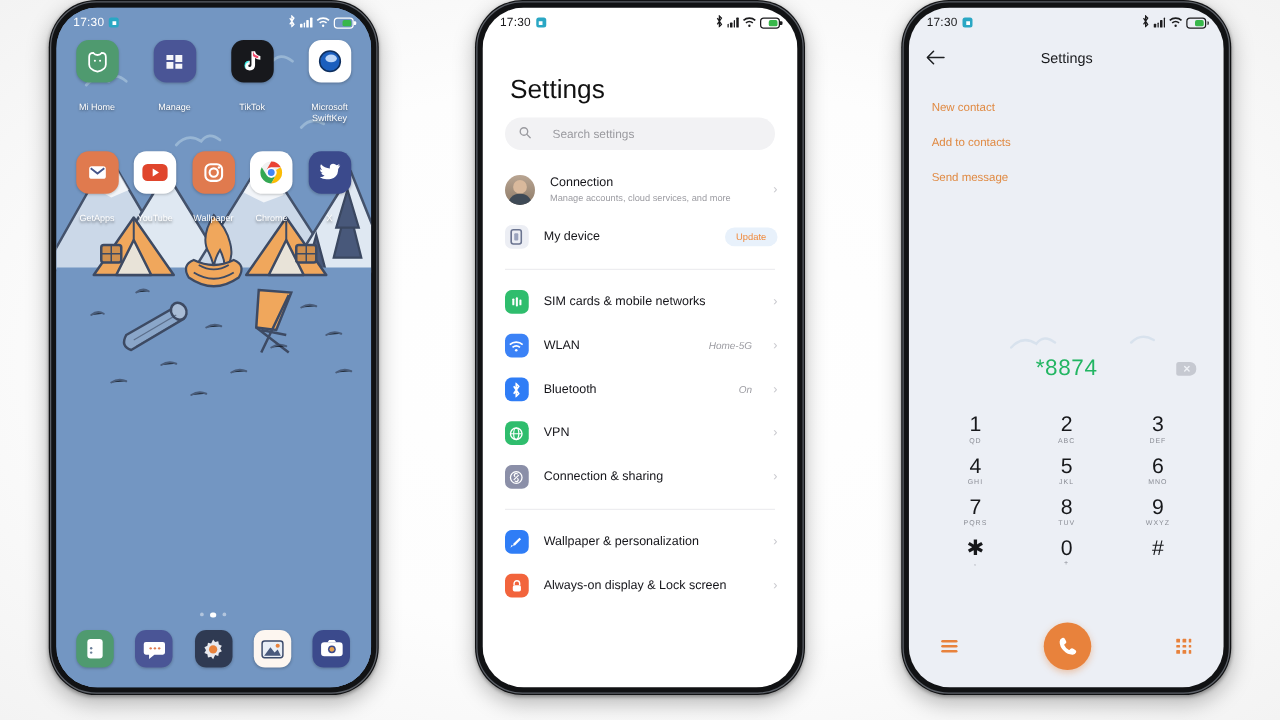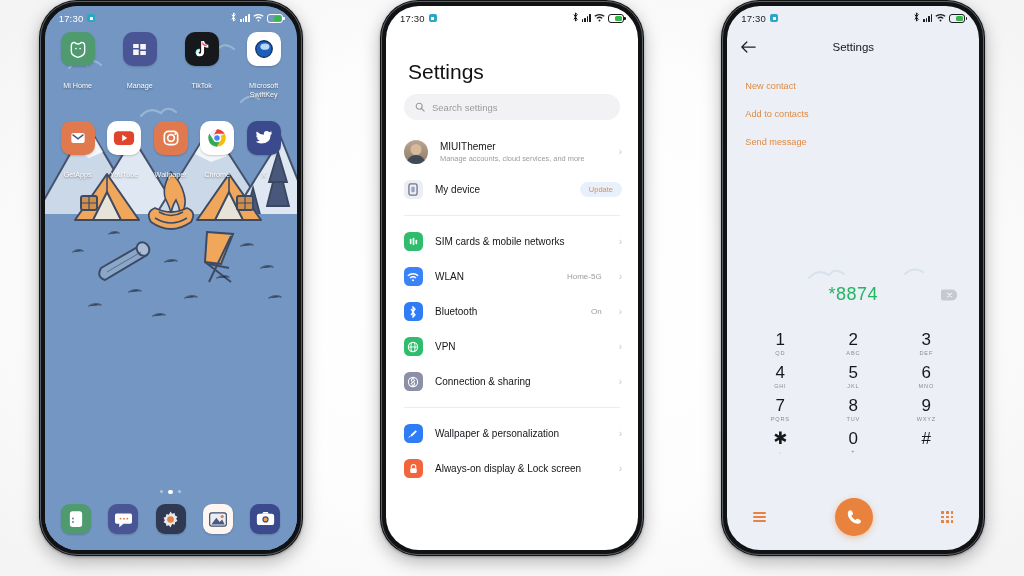--- a/index.html
+++ b/index.html
@@ -97,35 +97,35 @@
   .pager span.on { background:#ffffff; width:4.5px;height:4.5px; }
   .dock { display:flex; justify-content:space-around; padding: 0 8px 16px 8px; }
   .dock .icon { width:30px;height:30px;border-radius:9px; }
 
   
   .settings { position:absolute; inset:0; background:#ffffff; color:#111; }
   .settings-scroll { position:absolute; top:24px; left:0; right:0; bottom:0; overflow:hidden; }
   .settings-title { font-size: 21px; font-weight: 400; padding: 30px 22px 10px 22px; color:#111; }
   .searchbar {
     margin: 0 18px 12px 18px; height: 26px; border-radius: 13px; background:#f2f2f4;
-    display:flex; align-items:center; gap:7px; padding: 0 11px;
+    display:flex; align-items:center; gap:17px; padding: 0 11px;
   }
   .search-ph { font-size: 9.5px; color:#9a9a9f; }
   .s-item {
     display:flex; align-items:center; gap:12px;
     padding: 8px 16px 8px 18px; min-height:34px;
   }
   .s-ic {
     width: 19px; height: 19px; border-radius: 5.5px; flex:0 0 19px;
     display:flex; align-items:center; justify-content:center;
   }
   .s-txt { flex:1; min-width:0; }
   .s-label { font-size: 10px; color:#15151a; line-height:1.3; }
   .s-sub { font-size: 7.4px; color:#9b9ba1; line-height:1.3; margin-top:1px; }
-  .s-value { font-size: 8px; color:#9b9ba1; margin-right:5px; white-space:nowrap; }
+  .s-value { font-size: 8px; color:#9b9ba1; margin-right:5px; white-space:nowrap;font-style:italic; }
   .chev { color:#c8c8cd; font-size:10px; line-height:1; }
   .avatar {
     width: 24px; height: 24px; border-radius: 50%; flex:0 0 24px;
     background: linear-gradient(#b9a592, #8e7b68);
     position:relative; overflow:hidden;
   }
   .avatar::before{content:"";position:absolute;left:50%;top:4px;transform:translateX(-50%);width:11px;height:11px;border-radius:50%;background:#d9b99c;}
   .avatar::after{content:"";position:absolute;left:50%;bottom:-3px;transform:translateX(-50%);width:19px;height:12px;border-radius:9px 9px 0 0;background:#3f4a56;}
   .badge {
     font-size:7.5px; color:#f08a3c; background:#e8f1fb;
@@ -475,21 +475,21 @@
                   <circle cx="5" cy="5" r="3.6" fill="none" stroke="#9a9a9f" stroke-width="1.3"></circle>
                   <path d="M7.8 7.8 L11 11" stroke="#9a9a9f" stroke-width="1.3" stroke-linecap="round"></path>
                 </svg>
             </span>
             <span class="search-ph">Search settings</span>
           </div>
 
           <div class="s-item">
             <div class="avatar"></div>
             <div class="s-txt">
-              <div class="s-label">MIUIThemer</div>
+              <div class="s-label">Connection</div>
               <div class="s-sub">Manage accounts, cloud services, and more</div>
             </div>
             <span class="chev">›</span>
           </div>
 
           <div class="s-item">
             <div class="s-ic" style="background:#eceef4">
               <svg width="10" height="13" viewBox="0 0 12 16">
                   <rect x="1" y="1" width="10" height="14" rx="2.2" fill="none" stroke="#6b7490" stroke-width="1.6"></rect>
                   <rect x="4" y="4.5" width="4" height="7" rx="1" fill="#9aa3bd"></rect>

